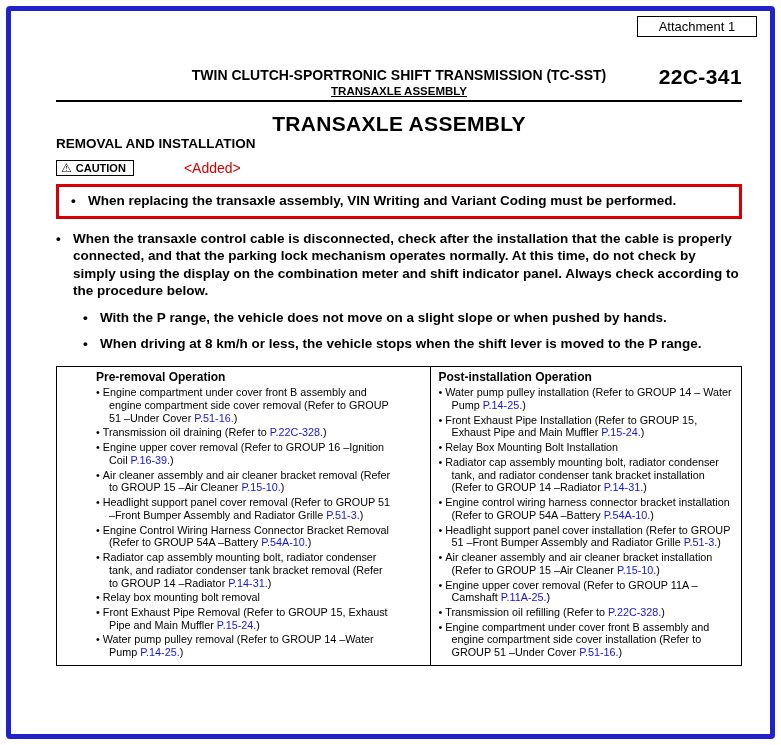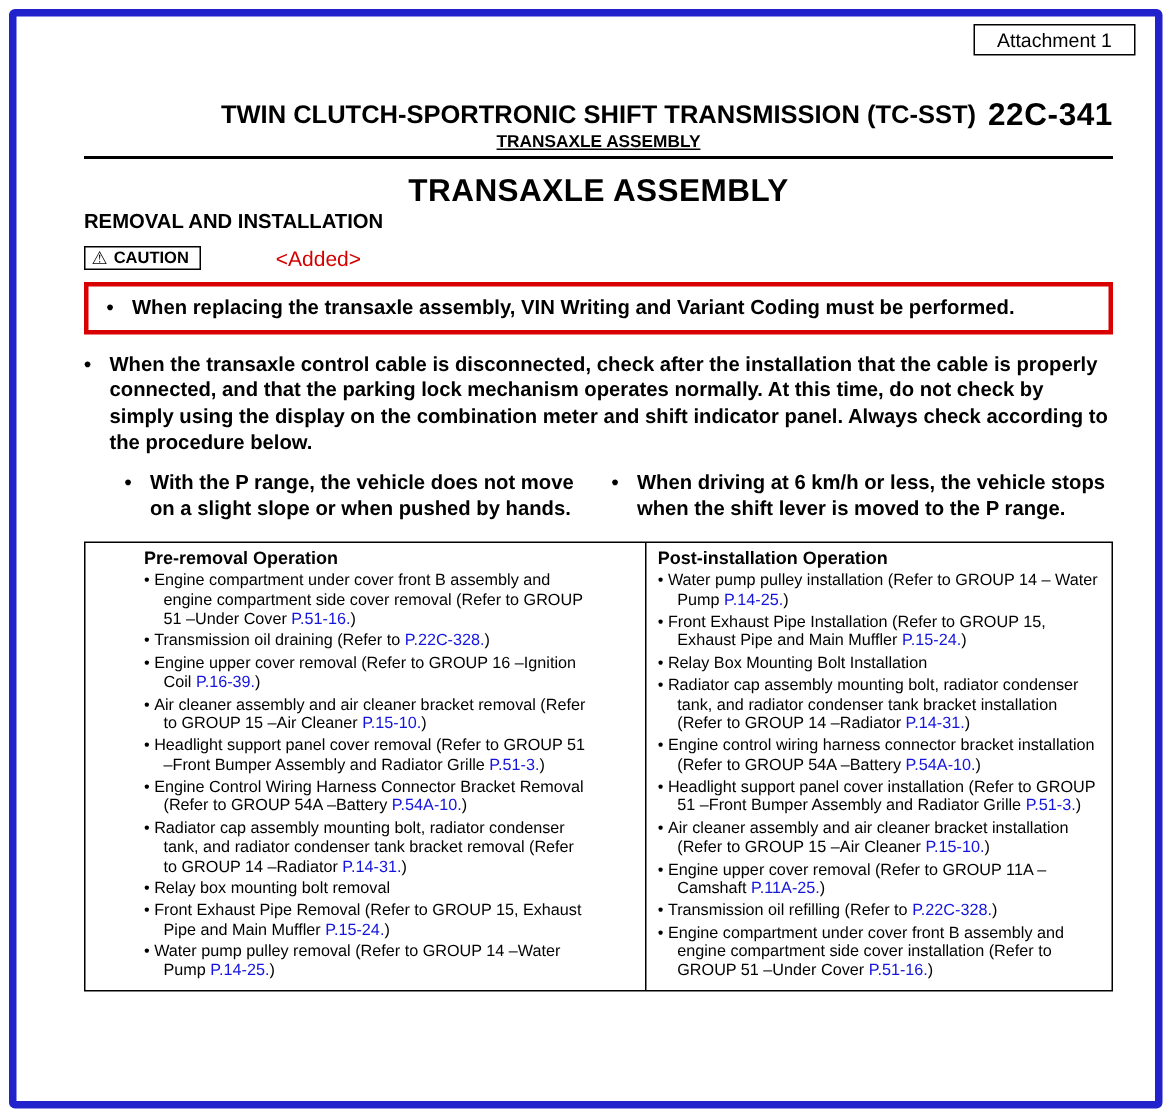--- a/index.html
+++ b/index.html
@@ -14,26 +14,26 @@
   }
   .frame {
     position: absolute; inset: 6px;
     border: 5px solid var(--page-border, #2222cc);
     border-radius: 4px;
     padding: 0 28px 0 45px;
   }
   .attachment-box {
     position: absolute; top: 5px; right: 13px;
     border: 1.5px solid #000;
-    width: 108px; text-align: center;
+    width: 120px; text-align: center;
     padding: 2px 4px;
     font-size: 13px;
   }
   .doc-header { position: relative; margin-top: 56px; text-align: center; }
-  .hdr-line1 { font-size: 17px; font-weight: bold; }
+  .hdr-line1 { font-size: 14px; font-weight: bold; }
   .hdr-line2 { font-size: 11.5px; font-weight: bold; text-decoration: underline; margin-top: 2px; }
   .page-number {
     position: absolute; right: 0; top: -2px;
     font-size: 21px; font-weight: bold; letter-spacing: 0.4px;
   }
   .hdr-rule { border: none; border-top: 2px solid #000; margin: 3px 0 0 0; }
   .page-title { text-align: center; font-size: 21px; font-weight: bold; margin-top: 10px; letter-spacing: 0.3px; }
   .section-heading { font-size: 13.5px; font-weight: bold; }
 
   .caution-row { display: flex; align-items: center; gap: 10px; margin-top: 9px; }
@@ -51,21 +51,21 @@
     margin-top: 8px;
     padding: 5px 10px 6px 12px;
   }
 
   .bullet-row { display: flex; font-weight: bold; font-size: 13.5px; line-height: 1.3; }
   .bullet-row::before { content: "\2022"; flex: none; width: 17px; }
   .bullet-text { flex: 1; min-width: 0; }
   .bullet-text > span { display: block; }
 
   .cable-note { margin-top: 11px; padding-right: 2px; }
-  .sub-notes { margin: 9px 0 0 27px; display: flex; flex-direction: row; gap: 9px; }
+  .sub-notes { margin: 9px 0 0 27px; display: flex; flex-direction: column; gap: 9px; }
 
   .ops-table { display: flex; border: 1.5px solid #000; margin-top: 13px; }
   .ops-col { flex: 1 1 0; min-width: 0; padding: 3px 8px 6px 8px; margin-left: 31px; }
   .ops-col + .ops-col { border-left: 1.5px solid #000; }
   .ops-header { font-size: 12px; font-weight: bold; line-height: 1.2; }
   .ops-list { list-style: none; margin: 1px 0 0 0; padding: 0; font-size: 10.8px; line-height: 1.18; }
   .ops-list li { padding-left: 13px; text-indent: -13px; margin-top: 2px; }
   .ops-list li::before { content: "\2022\00a0"; }
   .ref-link { color: var(--link, #1414dc); text-decoration: none; cursor: pointer; text-align: right; }
 </style>
@@ -109,21 +109,21 @@
   </div>
 
   <div class="sub-notes">
     <div class="bullet-row">
       <div class="bullet-text">
         <span>With the P range, the vehicle does not move on a slight slope or when pushed by hands.</span>
       </div>
     </div>
     <div class="bullet-row">
       <div class="bullet-text">
-        <span>When driving at 6 km/h or less, the vehicle stops when the shift lever is moved to the P range.</span>
+        <span>When driving at 8 km/h or less, the vehicle stops when the shift lever is moved to the P range.</span>
       </div>
     </div>
   </div>
 
   <div class="ops-table">
     <div class="ops-col">
       <div class="ops-header">Pre-removal Operation</div>
       <ul class="ops-list">
           <li>Engine compartment under cover front B assembly and engine compartment side cover removal (Refer to GROUP 51 –Under Cover <a href="#" class="ref-link">P.51-16.</a>)</li>
           <li>Transmission oil draining (Refer to <a href="#" class="ref-link">P.22C-328.</a>)</li>

